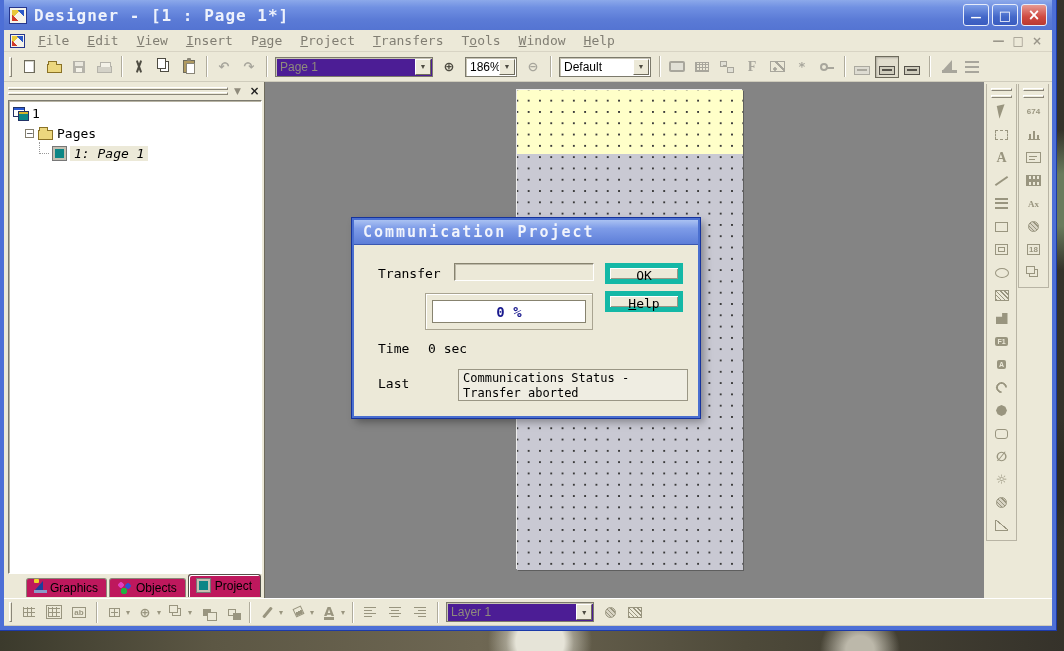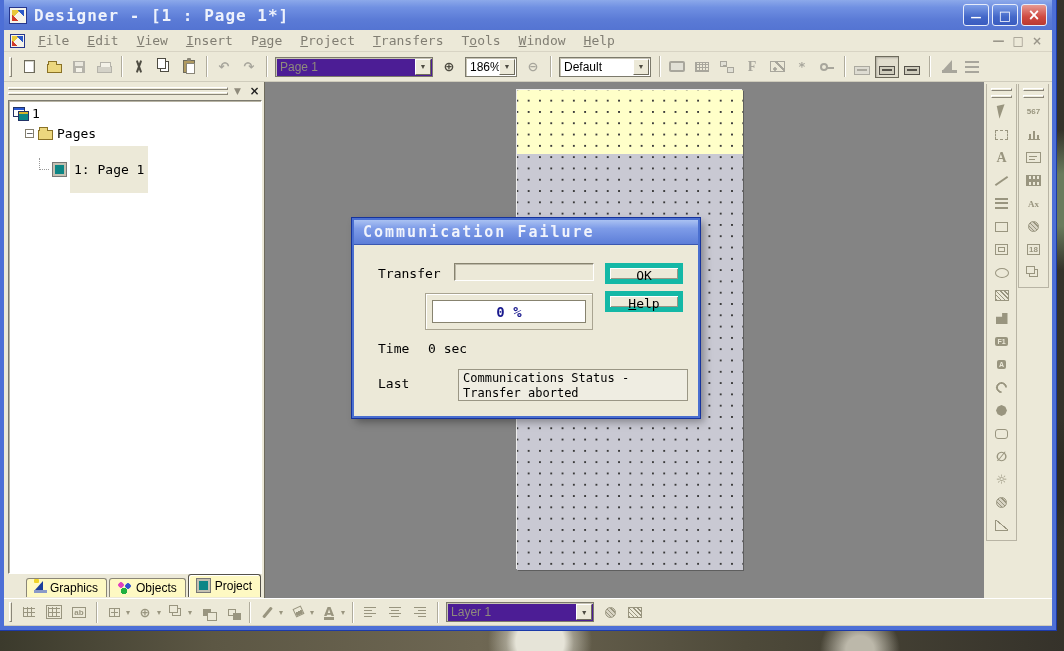--- a/index.html
+++ b/index.html
@@ -211,34 +211,34 @@
     box-shadow:inset 1px 1px 0 #b8b4a4; padding:5px 4px; font:13px "DejaVu Sans Mono",monospace;
     color:#000; overflow:hidden; }
   .trow { display:flex; align-items:center; gap:4px; margin-bottom:5px; }
   .trow.indent1 { padding-left:12px; }
   .trow.indent2 { padding-left:24px; }
   .expander { width:9px; height:9px; border:1px solid #847f6e; background:#fff; font:9px/7px "DejaVu Sans",sans-serif;
     text-align:center; color:#333; flex:0 0 9px; }
   .connector { width:10px; height:12px; border-left:1px dotted #999; border-bottom:1px dotted #999;
     margin:-8px 0 4px 2px; flex:0 0 10px; }
   .tlabel { white-space:nowrap; }
-  .tlabel.selected { background:#ece9d8; padding:16px 4px; }
+  .tlabel.selected { background:#ece9d8; padding:0 4px;font-style:italic; }
   .tri-proj { width:15px; height:13px; position:relative; flex:0 0 15px; }
   .tri-proj::before { content:""; position:absolute; left:0; top:0; width:10px; height:8px;
     background:#fff; border:1px solid #223366; box-shadow:inset 0 2px 0 #2a5ad4; }
   .tri-proj::after { content:""; position:absolute; left:5px; top:4px; width:9px; height:8px;
     background:#0d8686; border:1px solid #223366; box-shadow:inset 0 2px 0 #d4b42a; }
   .tri-folder { width:15px; height:10px; background:#ecd77e; border:1px solid #8a7226; position:relative;
     flex:0 0 15px; margin-top:2px; }
   .tri-folder::before { content:""; position:absolute; top:-4px; left:0; width:7px; height:3px;
     background:#ecd77e; border:1px solid #8a7226; border-bottom:0; }
   .tico-teal { width:13px; height:13px; background:#0d8686; border:2px solid #c4c0b2; outline:1px solid #777; }
   .tabs { height:24px; flex:0 0 24px; display:flex; align-items:flex-end; gap:2px; padding:1px 0 1px 18px; }
   .tab { display:flex; align-items:center; gap:5px; padding:2px 8px 3px; height:19px;
-    background:#fef9c3; border:1px solid #8a8678; border-bottom:none; border-radius:3px 3px 0 0;
+    background:#be185d; border:1px solid #8a8678; border-bottom:none; border-radius:3px 3px 0 0;
     font:12px "Liberation Sans",sans-serif; color:#000; }
   .tab.active { height:23px; border-color:#55524a; box-shadow:inset 1px 1px 0 #fff; }
   .tico { position:relative; display:inline-block; }
   .tico-boat-color { width:0; height:0; border-bottom:9px solid #1c3f9c; border-left:8px solid transparent;
     margin:-2px 2px 2px 0; }
   .tico-boat-color::before { content:""; position:absolute; left:-9px; top:-2px; width:5px; height:4px;
     background:#f0d428; border-radius:1px; }
   .tico-boat-color::after { content:""; position:absolute; left:-9px; top:9px; width:13px; height:3px; background:#8a9ac8; }
   .tico-dots { width:13px; height:12px;
     background:radial-gradient(circle at 3px 3px,#e040c0 0 2.5px,transparent 3px),
@@ -539,21 +539,21 @@
               <span class="ic ic-sphere"></span>
             </div>
             <div class="rbtn">
               <span class="ic ic-trend"></span>
             </div>
           </div>
         <div class="rcol" id="rcolB">
             <span class="vgrip"></span>
             <span class="vgrip"></span>
             <div class="rbtn">
-              <span class="ic ic-glyph num999 ic-glyph">567</span>
+              <span class="ic ic-glyph num999 ic-glyph">674</span>
             </div>
             <div class="rbtn">
               <span class="ic ic-bars"></span>
             </div>
             <div class="rbtn">
               <span class="ic ic-msg"></span>
             </div>
             <div class="rbtn">
               <span class="ic ic-film"></span>
             </div>
@@ -638,21 +638,21 @@
           <div class="tbtn off">
             <span class="ic ic-picture"></span>
           </div>
         </span>
     </div>
 
   </div>
 
   <div class="dialog">
     <div class="dlg-title">
-      <span>Communication Failure</span>
+      <span>Communication Project</span>
     </div>
     <div class="dlg-body">
       <span class="dlg-label l-transfer">Transfer</span>
       <div class="fld-transfer">
         <span></span>
       </div>
       <button class="btn95 btn-ok">OK</button>
       <button class="btn95 btn-help" id="helpbtn"><u>H</u>elp</button>
       <div class="prog-outer">
         <div class="prog-inner">

